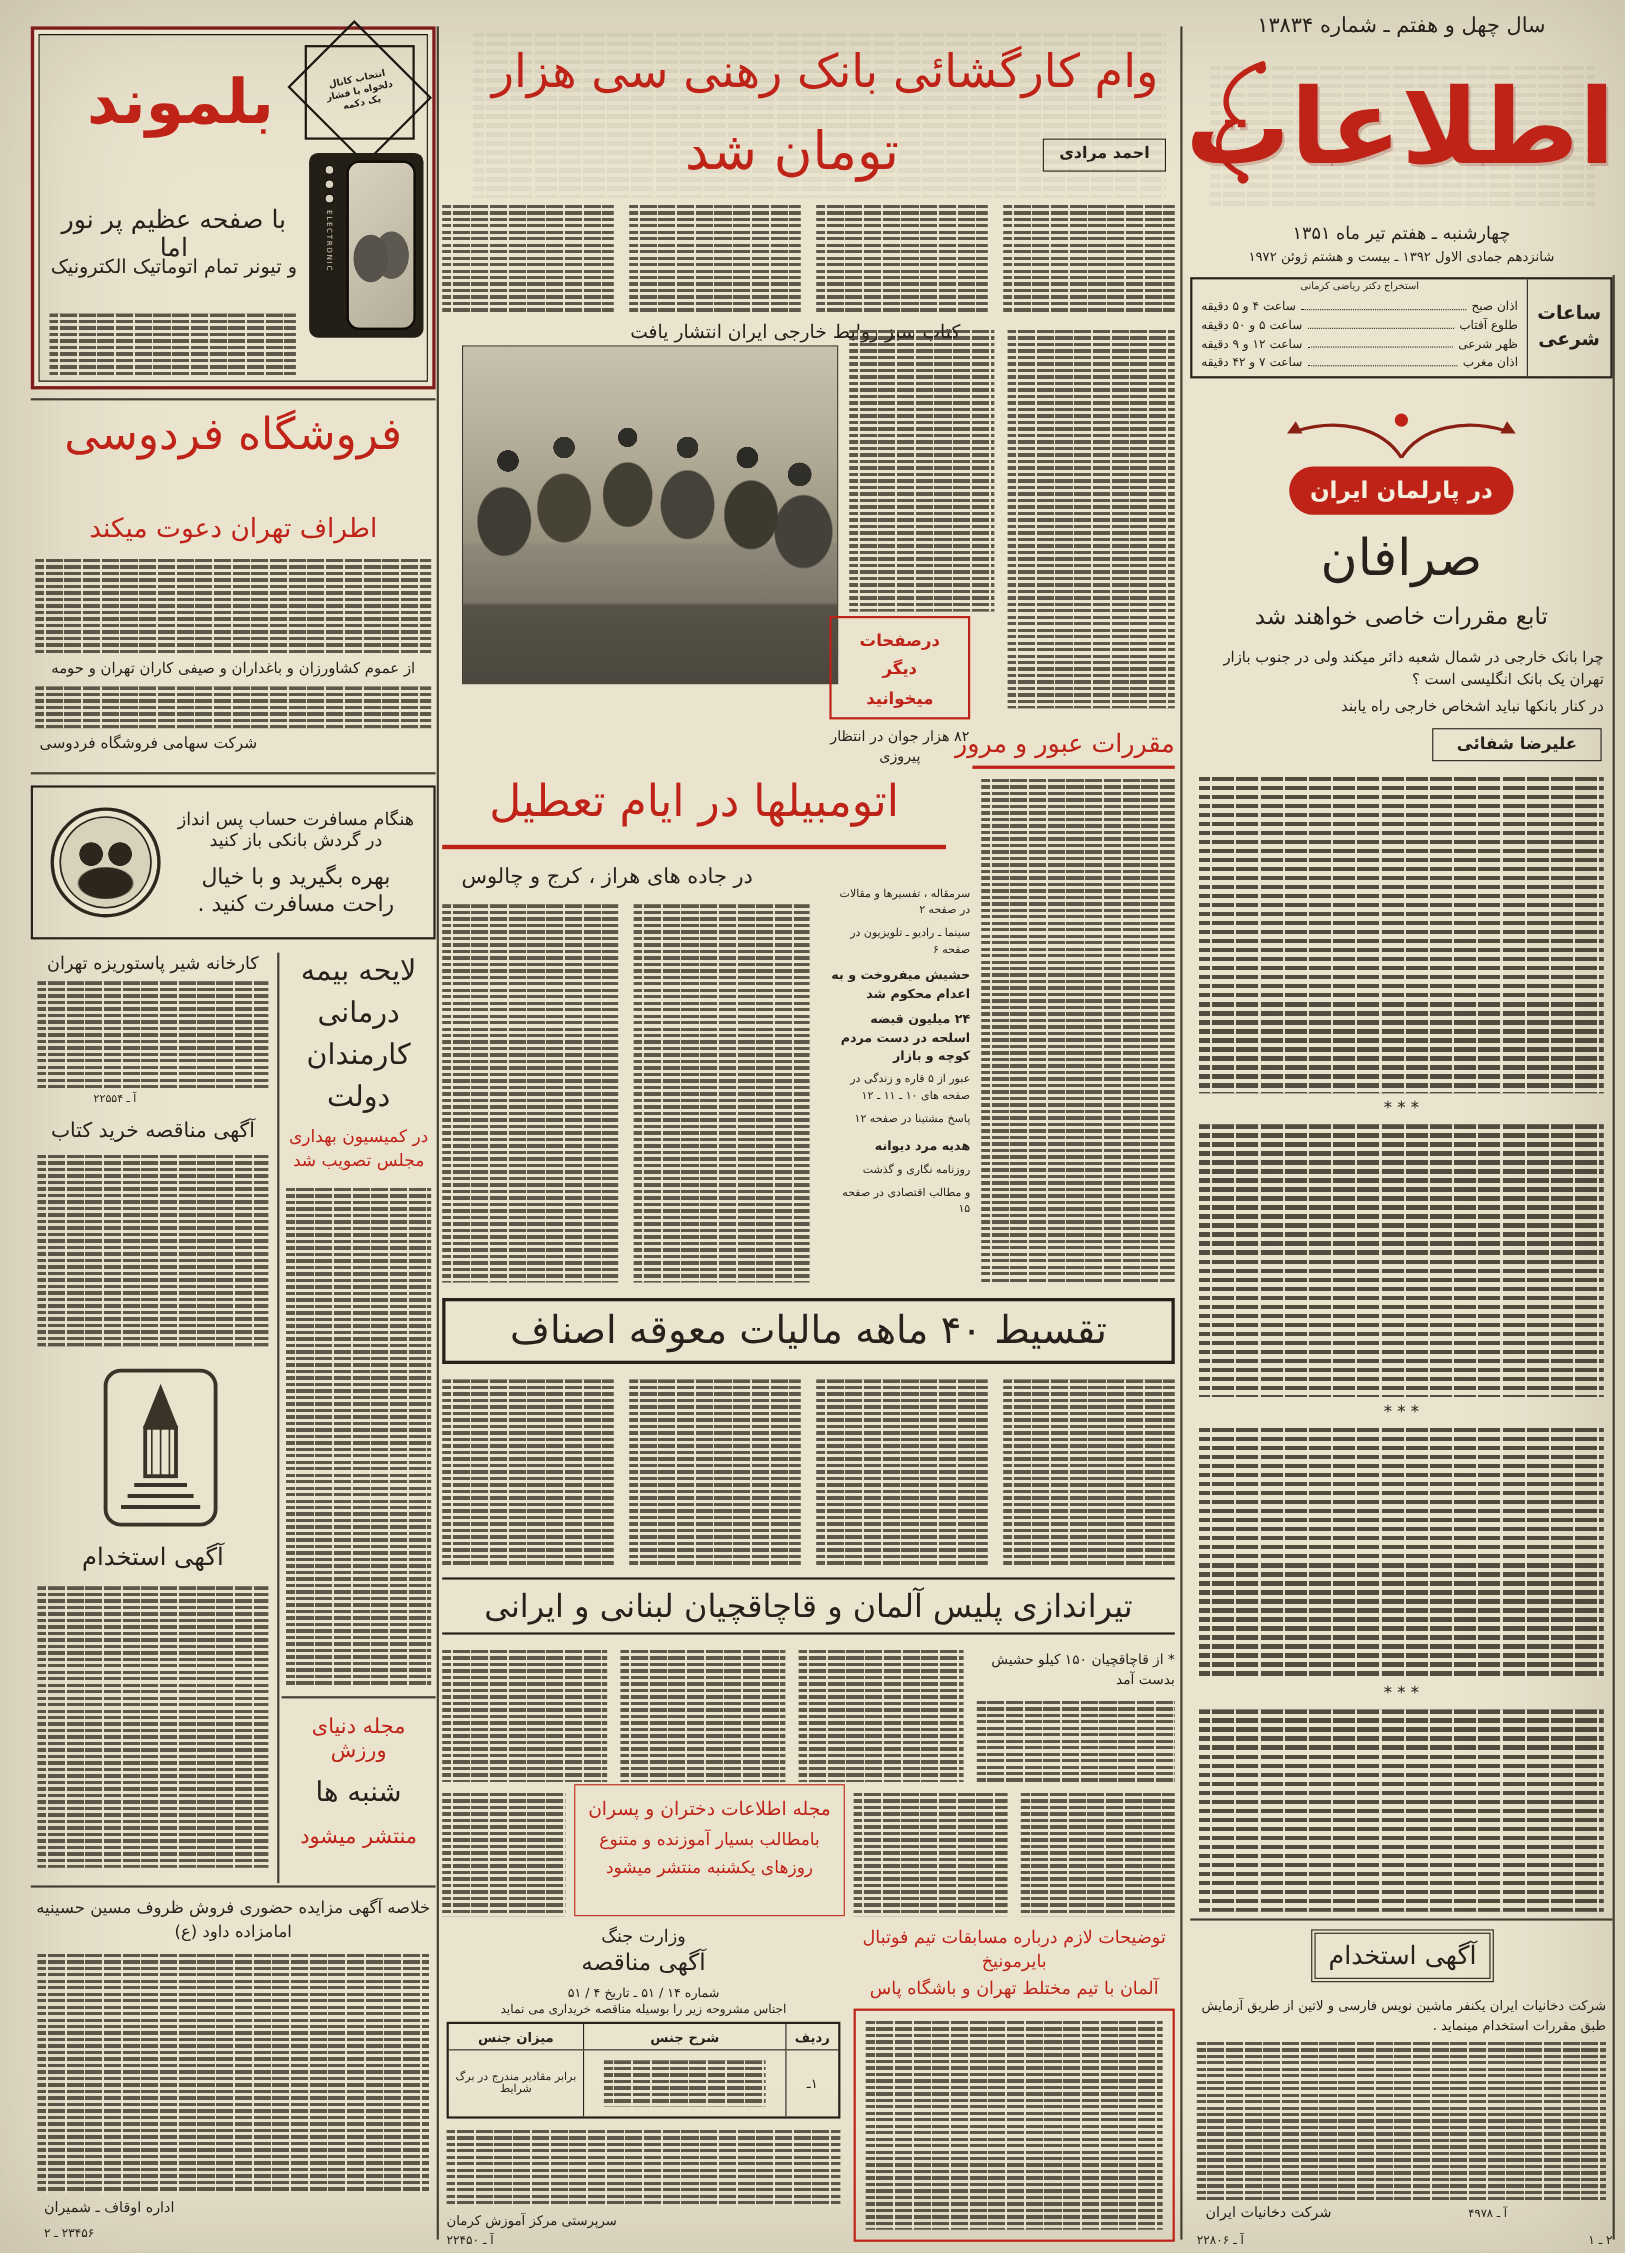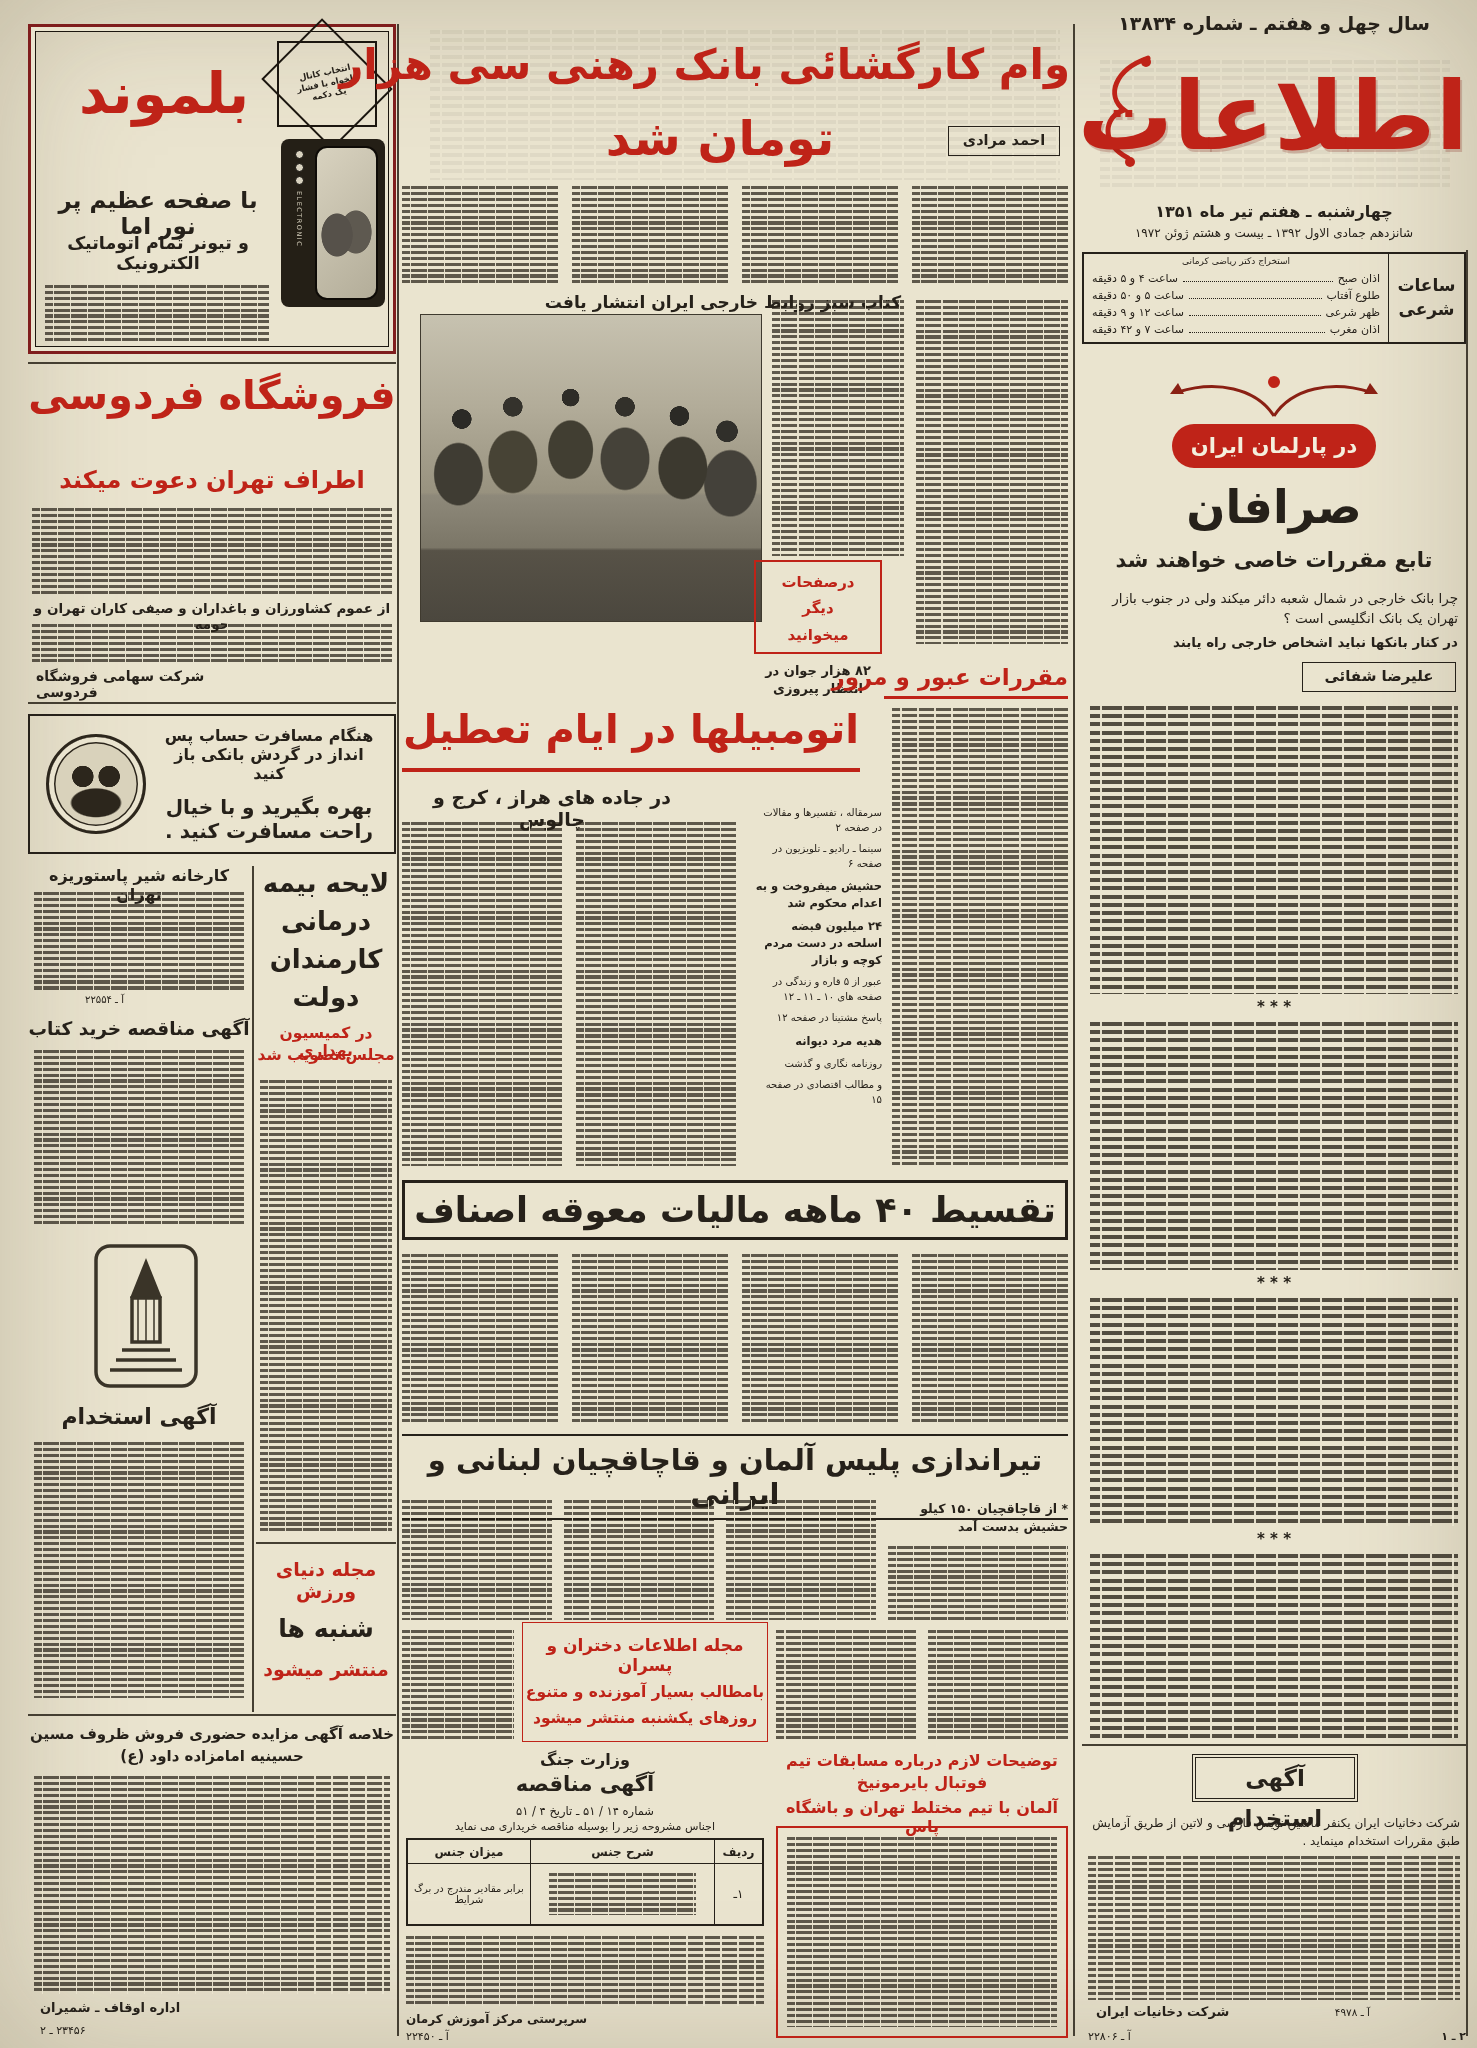--- a/index.html
+++ b/index.html
@@ -1,19 +1,19 @@
 <!DOCTYPE html>
 <html><head>
 <meta charset="utf-8">
 <style>
 *{margin:0;padding:0;box-sizing:border-box}
 body{background:#cfc9b4;font-family:"DejaVu Sans",sans-serif}
 .page{position:relative;width:1477px;height:2048px;margin:0 auto;background:#eae4cf;color:#26211a;direction:rtl;overflow:hidden;box-shadow:inset 0 0 140px rgba(92,80,52,.28);font-family:"DejaVu Sans",sans-serif}
 .abs{position:absolute}
-.b{font-weight:bold}
+.b{font-weight:normal}
 .c{text-align:center}
 .red{color:#bf2318}
 .vr{position:absolute;width:1.5px;background:#453f32}
 .hr{position:absolute;height:1.5px;background:#453f32}
 .st{background-image:repeating-linear-gradient(90deg,rgba(234,228,207,0) 0 10px,rgba(234,228,207,.95) 10px 12px,rgba(234,228,207,0) 12px 22px),repeating-linear-gradient(180deg,rgba(40,34,24,.78) 0 4px,rgba(0,0,0,0) 4px 8.2px)}
 .st-sm{background-image:repeating-linear-gradient(90deg,rgba(234,228,207,0) 0 8px,rgba(234,228,207,.95) 8px 9.5px,rgba(234,228,207,0) 9.5px 17px),repeating-linear-gradient(180deg,rgba(40,34,24,.72) 0 3.1px,rgba(0,0,0,0) 3.1px 5.9px)}
 .ghost{opacity:.07}
 .cols{position:absolute;display:flex;gap:14px}
 .cols>div{flex:1}
 .logo-text{font-size:95px;font-weight:900;color:#bf2318;line-height:156px;letter-spacing:-2px;text-shadow:2px 3px 0 rgba(122,22,12,.22);white-space:nowrap}

